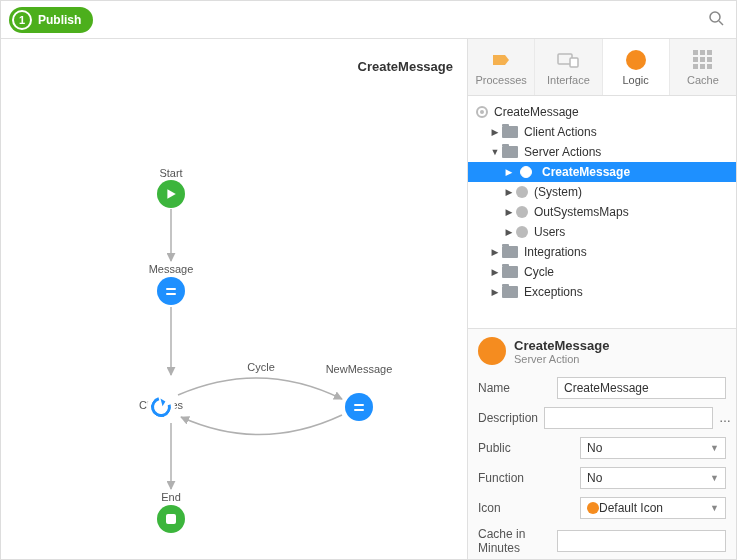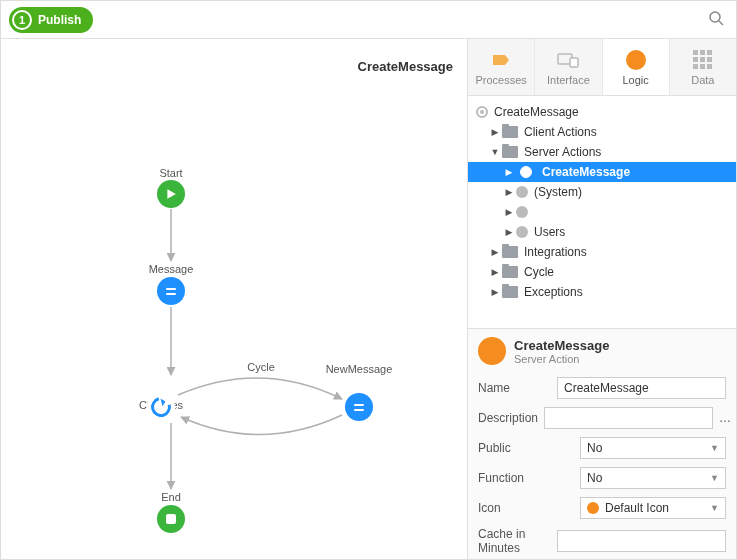--- a/index.html
+++ b/index.html
@@ -188,21 +188,21 @@
                 <div></div>
                 <div></div>
                 <div></div>
                 <div></div>
                 <div></div>
                 <div></div>
                 <div></div>
                 <div></div>
               </div>
             </div>
-          <div>Data</div>
+          <div>Cache</div>
         </div>
       </div>
 
       <div class="tree">
         <div class="tree-row indent0">
           <span class="target-ico"></span>
           <span class="tree-label">CreateMessage</span>
         </div>
         <div class="tree-row indent1">
           <span class="caret">▶</span>
@@ -220,20 +220,21 @@
           <span class="tree-label bold">CreateMessage</span>
         </div>
         <div class="tree-row indent2">
           <span class="caret">▶</span>
           <span class="dot-ico"></span>
           <span class="tree-label">(System)</span>
         </div>
         <div class="tree-row indent2">
           <span class="caret">▶</span>
           <span class="dot-ico"></span>
+          <span class="tree-label">OutSystemsMaps</span>
         </div>
         <div class="tree-row indent2">
           <span class="caret">▶</span>
           <span class="dot-ico"></span>
           <span class="tree-label">Users</span>
         </div>
         <div class="tree-row indent1">
           <span class="caret">▶</span>
           <span class="folder-ico"></span>
           <span class="tree-label">Integrations</span>
@@ -278,21 +279,21 @@
         <div class="prop-row">
           <div class="lab">Function</div>
           <div class="sel">
             <span>No</span>
             <span class="caret-dn">▼</span>
           </div>
         </div>
         <div class="prop-row">
           <div class="lab">Icon</div>
           <div class="sel">
-            <span style="display:flex;align-items:center;gap:6px">
+            <span style="display:flex;align-items:center;">
                 <span class="mini-dot"></span>
                 <span>Default Icon</span>
               </span>
             <span class="caret-dn">▼</span>
           </div>
         </div>
         <div class="prop-row">
           <div class="lab">Cache in Minutes</div>
           <input value="" style="">
         </div>

